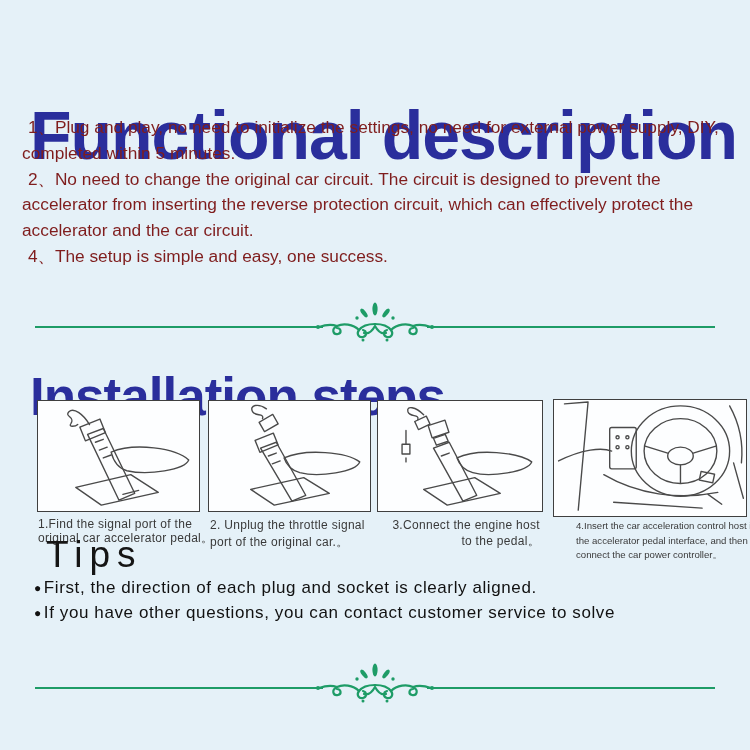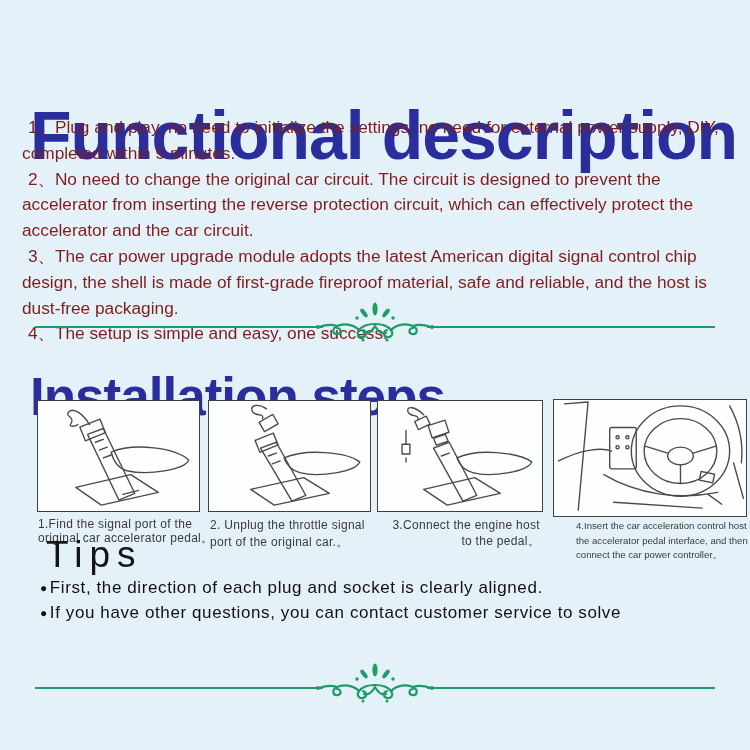--- a/index.html
+++ b/index.html
@@ -49,37 +49,36 @@
   #caption-1{left:38px;top:517px;width:178px;}
   #caption-2{left:210px;top:517px;width:162px;line-height:17px;}
   #caption-3{left:380px;top:517px;width:160px;line-height:16px;text-align:right;}
   #caption-4{left:576px;top:519px;width:198px;font-weight:normal;font-size:9.6px;line-height:14.5px;letter-spacing:0;}
 
   #tips-title{
     position:absolute;left:46px;top:534px;
     font-size:37px;letter-spacing:7px;color:#151515;font-weight:400;
   }
   #tips-list{
-    position:absolute;left:40px;top:576px;width:710px;
+    position:absolute;left:34px;top:576px;width:710px;
     font-size:17px;line-height:23.6px;letter-spacing:0.6px;color:#111;
   }
   .tip-row{white-space:nowrap;}
   .tip-bullet{font-size:12px;margin-right:2px;vertical-align:1px;}
 
   .sketch{stroke:#4a4a4a;fill:none;stroke-width:1.4;stroke-linecap:round;stroke-linejoin:round;}
 </style>
 </head>
 <body>
 
 <h1 id="functional-title" class="page-title">Functional description</h1>
 
 <div id="functional-list">
   <p>1、Plug and play, no need to initialize the settings, no need for external power supply, DIY, completed within 5 minutes.</p>
   <p>2、No need to change the original car circuit. The circuit is designed to prevent the accelerator from inserting the reverse protection circuit, which can effectively protect the accelerator and the car circuit.</p>
-  <p>3、The car power upgrade module adopts the latest American digital signal control chip design, the shell is made of first-grade fireproof material, safe and reliable, and the host is dust-free packaging.</p>
   <p>4、The setup is simple and easy, one success.</p>
 </div>
 
 <div id="divider-top" class="divider">
   <div class="line l"></div>
   <div class="line r"></div>
   <svg class="orn" viewBox="0 0 124 44">
     <g fill="#1e9c67" stroke="none">
       <ellipse cx="62" cy="9" rx="2.6" ry="6.5"></ellipse>
       <ellipse cx="51" cy="13" rx="2.2" ry="5.2" transform="rotate(-38 51 13)"></ellipse>

